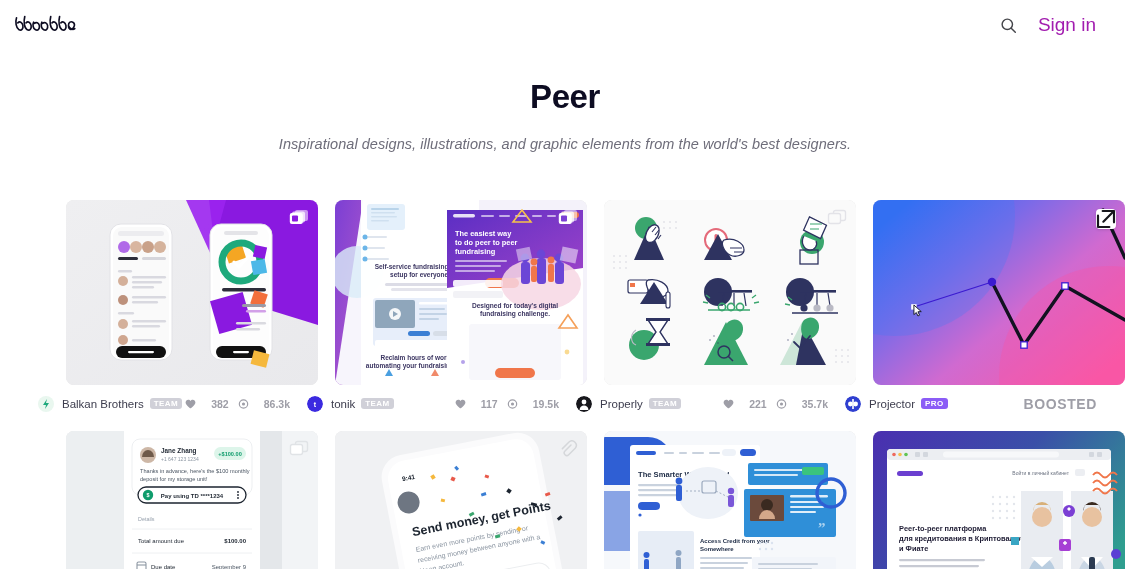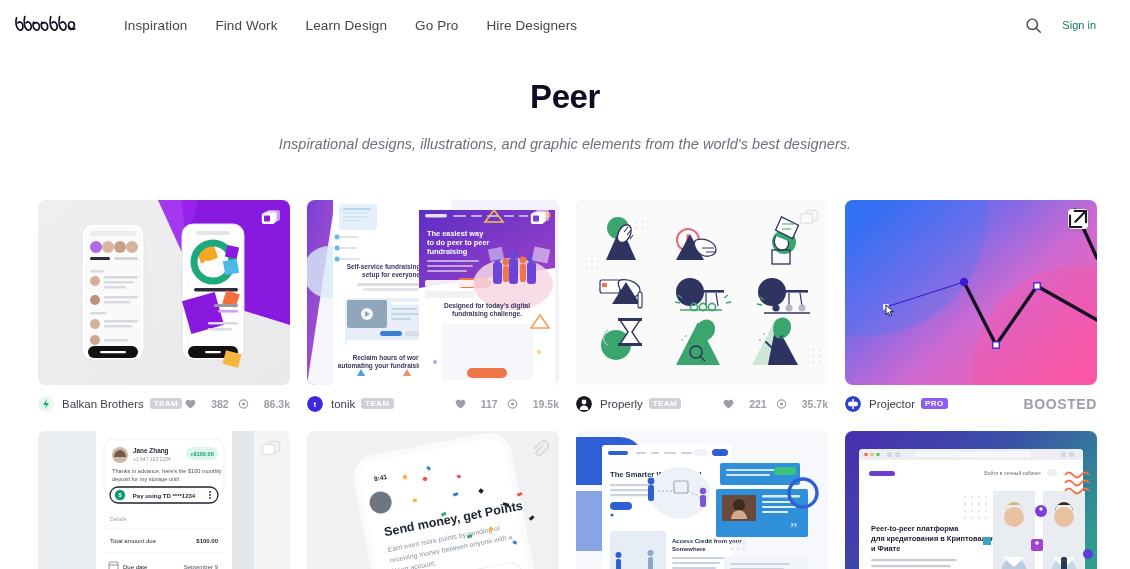--- a/index.html
+++ b/index.html
@@ -37,22 +37,22 @@
     align-items: center;
     gap: 0;
   }
   .search-icon-btn {
     width: 34px; height: 34px;
     display: flex; align-items: center; justify-content: center;
     cursor: pointer;
     background: none; border: none;
   }
   .signin-link {
-    font-size: 11px;
-    color: #0f766e;
+    font-size: 19px;
+    color: #a21caf;
     text-decoration: none;
     padding: 6px 12px;
     margin-right: 6px;
     cursor: pointer;
   }
   .signup-btn {
     font-size: 13.5px;
     font-weight: bold;
     color: #fff;
     background: #ea4c89;
@@ -90,20 +90,21 @@
     margin-top: 48px;
   }
   .card { width: 252px; }
   .thumb {
     width: 252px; height: 185px;
     border-radius: 8px;
     overflow: hidden;
     position: relative;
     cursor: pointer;
     background: #e5e5e5;
+    margin-left: 28px;
   }
   .thumb svg { display: block; width: 100%; height: 100%; }
   .corner-icon {
     position: absolute;
     top: 9px; right: 9px;
     width: 20px; height: 17px;
     pointer-events: none;
   }
   .corner-icon.boxed {
     width: 20px; height: 20px;
@@ -187,27 +188,20 @@
         <path d="M17 4 C15 12, 16 22, 21 25 C25 27, 28 23, 27 18 C26 13, 22 11, 19 14" fill="none" stroke="#0d0c22" stroke-width="2.6" stroke-linecap="round"></path>
         <path d="M31 13 C29 17, 30 23, 34 25 C38 27, 41 23, 40 18 C39 14, 35 12, 32 15" fill="none" stroke="#0d0c22" stroke-width="2.6" stroke-linecap="round"></path>
         <path d="M44 13 C42 17, 43 23, 47 25 C51 27, 54 23, 53 18 C52 14, 48 12, 45 15" fill="none" stroke="#0d0c22" stroke-width="2.6" stroke-linecap="round"></path>
         <path d="M58 4 C56 12, 57 22, 62 25 C66 27, 69 23, 68 18 C67 13, 63 11, 60 14" fill="none" stroke="#0d0c22" stroke-width="2.6" stroke-linecap="round"></path>
         <path d="M72 4 C70 12, 71 22, 76 25 C80 27, 83 23, 82 18 C81 13, 77 11, 74 14" fill="none" stroke="#0d0c22" stroke-width="2.6" stroke-linecap="round"></path>
         <path d="M86 18 C86 13, 90 11, 93 13 C97 15, 96 22, 91 24 C88 25, 86 22, 86 18 Z M86 18 C88 24, 93 26, 96 23" fill="none" stroke="#0d0c22" stroke-width="2.6" stroke-linecap="round"></path>
       </g>
     </svg>
   </a>
 
-  <nav class="nav">
-    <a class="nav-link" href="#">Inspiration</a>
-    <a class="nav-link" href="#">Find Work</a>
-    <a class="nav-link" href="#">Learn Design</a>
-    <a class="nav-link" href="#">Go Pro</a>
-    <a class="nav-link" href="#">Hire Designers</a>
-  </nav>
 
   <div class="header-right">
     <button class="search-icon-btn">
       <svg width="17" height="17" viewBox="0 0 20 20" fill="none">
         <circle cx="8.6" cy="8.6" r="6.1" stroke="#44454a" stroke-width="1.7"></circle>
         <line x1="13.2" y1="13.2" x2="18" y2="18" stroke="#44454a" stroke-width="1.7" stroke-linecap="round"></line>
       </svg>
     </button>
     <a class="signin-link" href="#">Sign in</a>
   </div>

